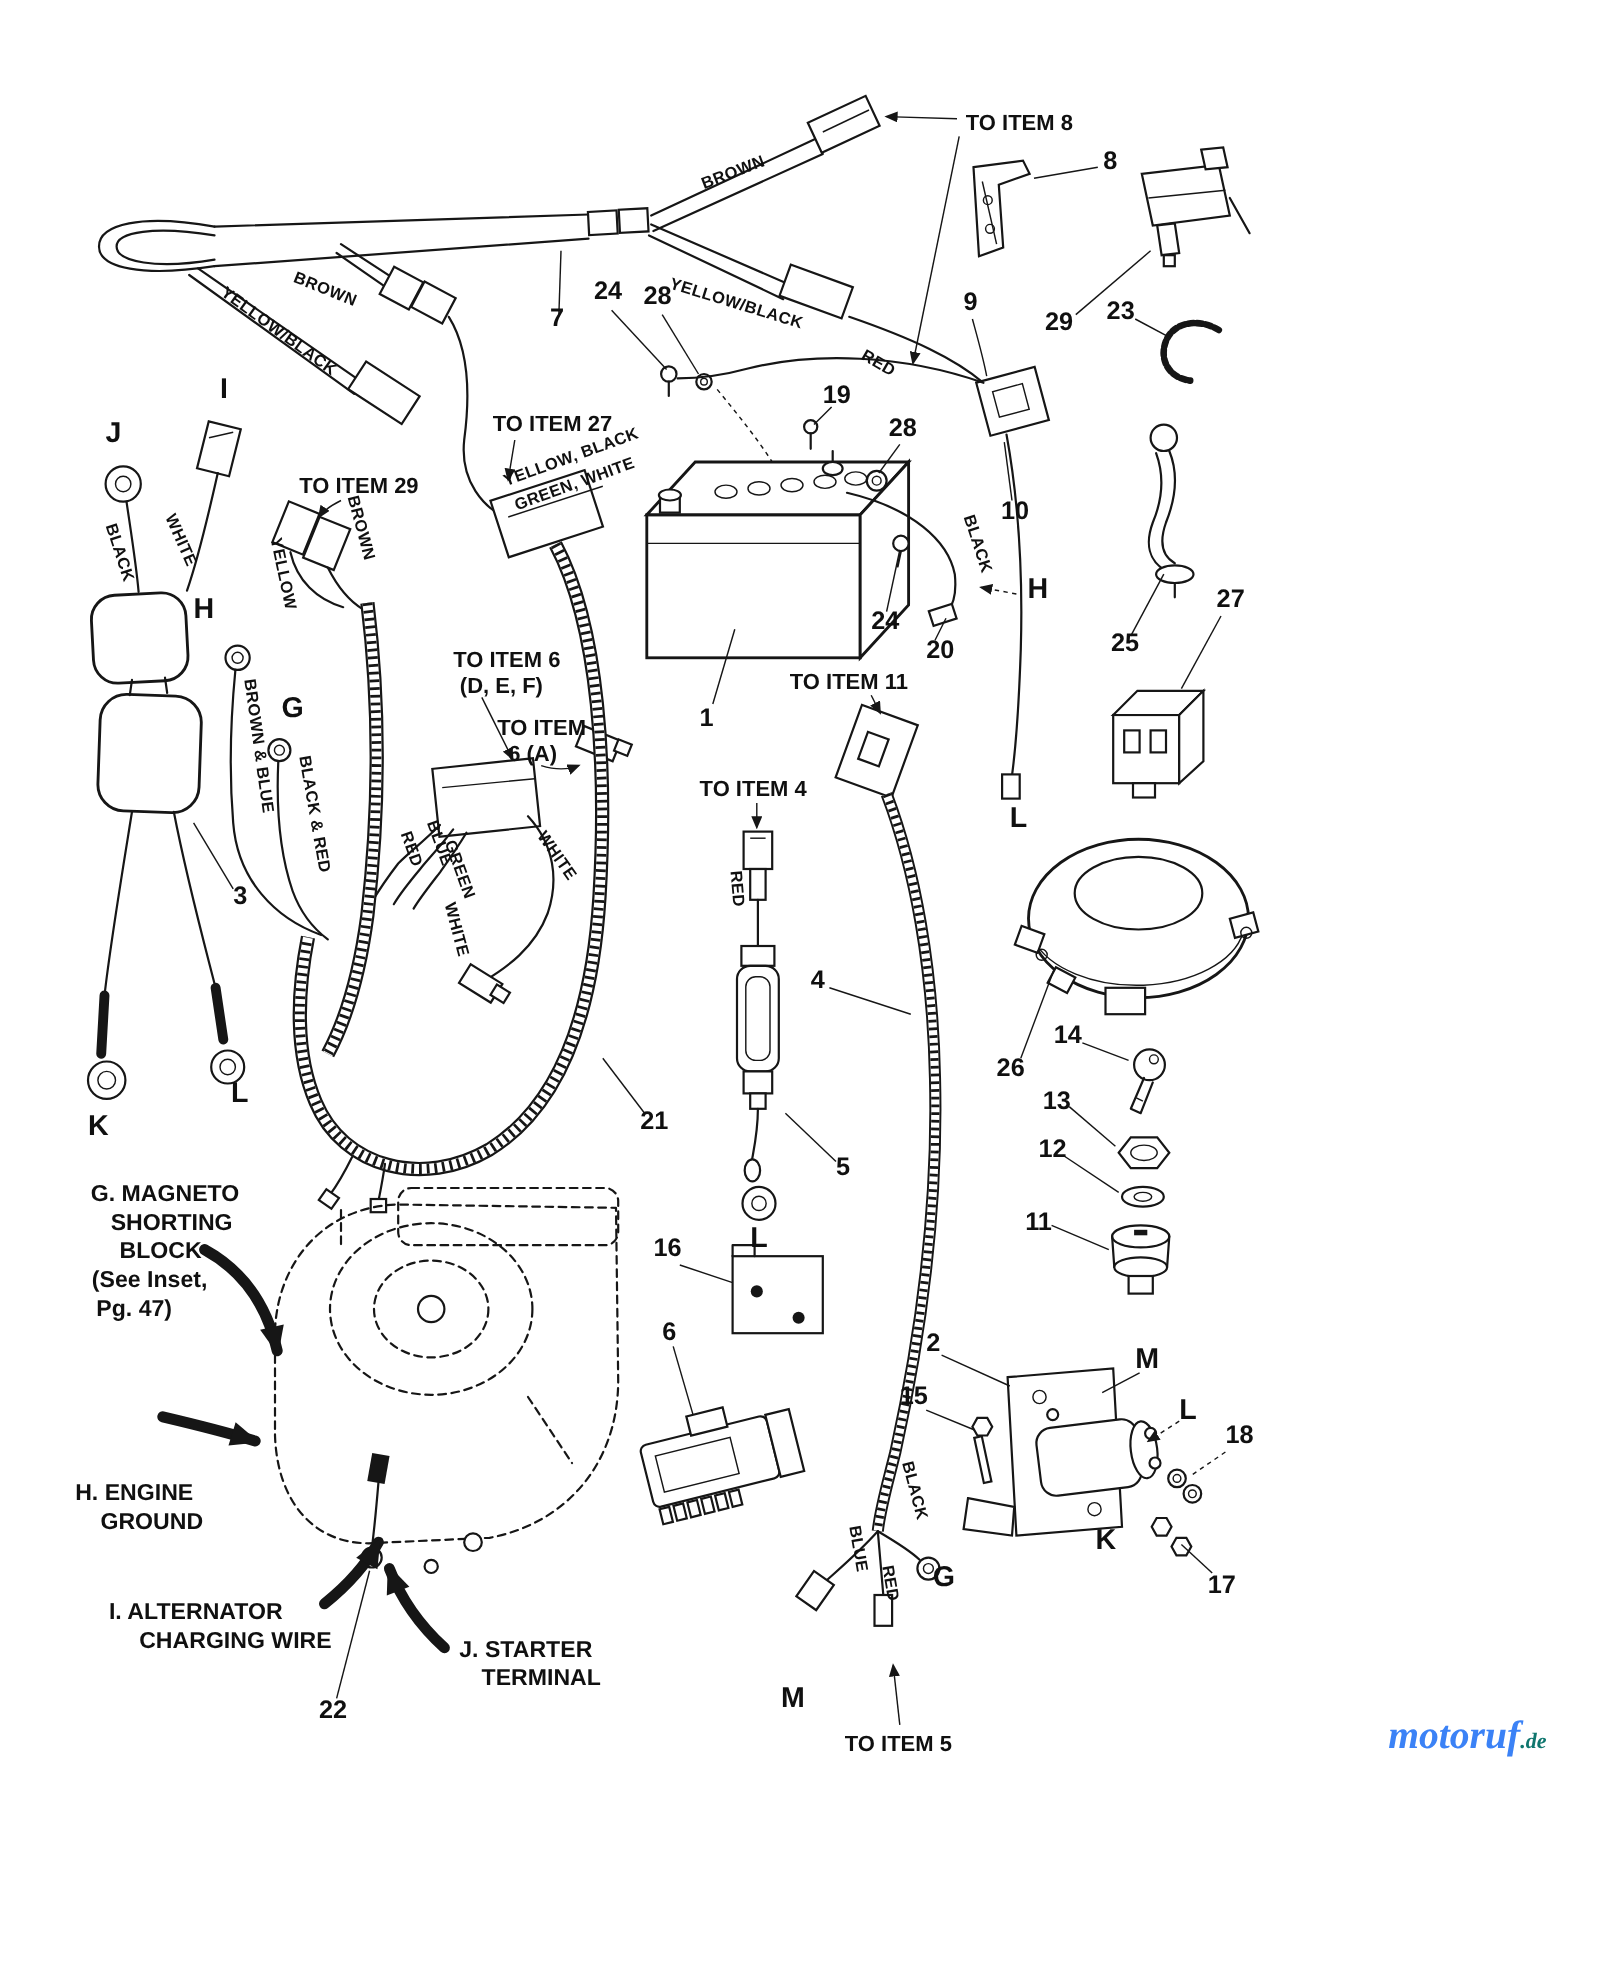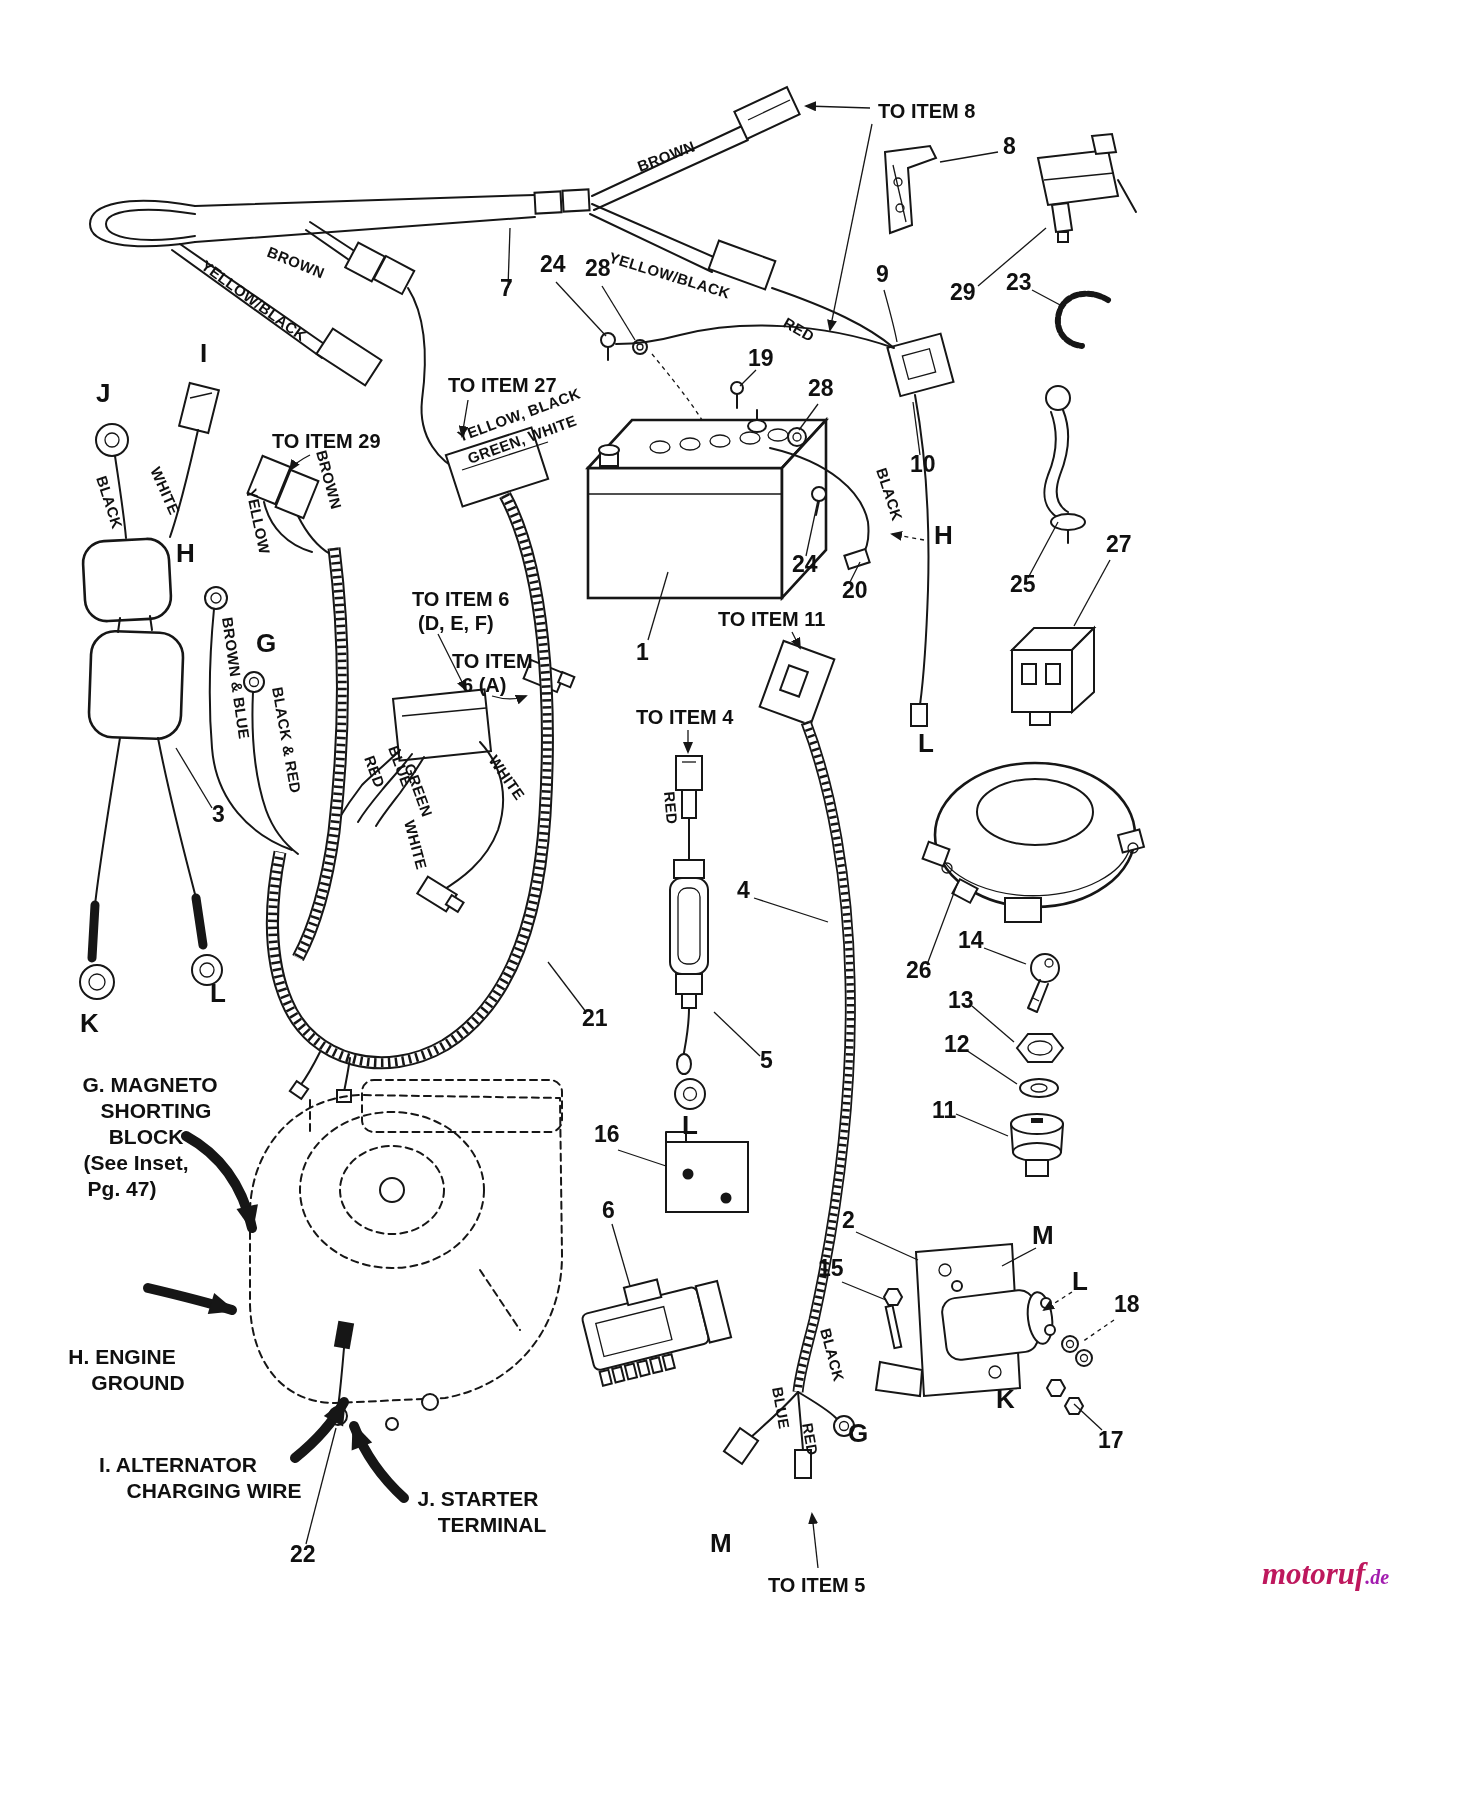--- a/index.html
+++ b/index.html
@@ -25,23 +25,23 @@
   
   text{fill:#101010;font-family:"Liberation Sans",sans-serif;font-weight:bold;}
   .num{font-size:23px;}
   .lbl{font-size:15px;letter-spacing:.4px;}
   .ref{font-size:20px;}
   .note{font-size:21px;}
   .letter{font-size:26px;}
   
   .wm{position:absolute;left:1262px;top:1556px;white-space:nowrap;}
   .wm-brand{font-family:"Liberation Serif",serif;font-style:italic;font-weight:bold;
-            font-size:31px;color:#be185d;}
+            font-size:36px;color:#3b82f6;}
   .wm-tld{font-family:"Liberation Serif",serif;font-style:italic;font-weight:bold;
-          font-size:20px;color:#a21caf;}
+          font-size:20px;color:#0f766e;}
 </style>
 </head>
 <body>
 
 <div id="page">
 <svg width="1462" height="1800" viewBox="0 0 1462 1800">
   <defs>
     <marker id="arr" markerWidth="12" markerHeight="10" refX="10" refY="5" orient="auto" markerUnits="userSpaceOnUse">
       <path d="M0,0 L12,5 L0,10 Z" fill="#161616"></path>
     </marker>

